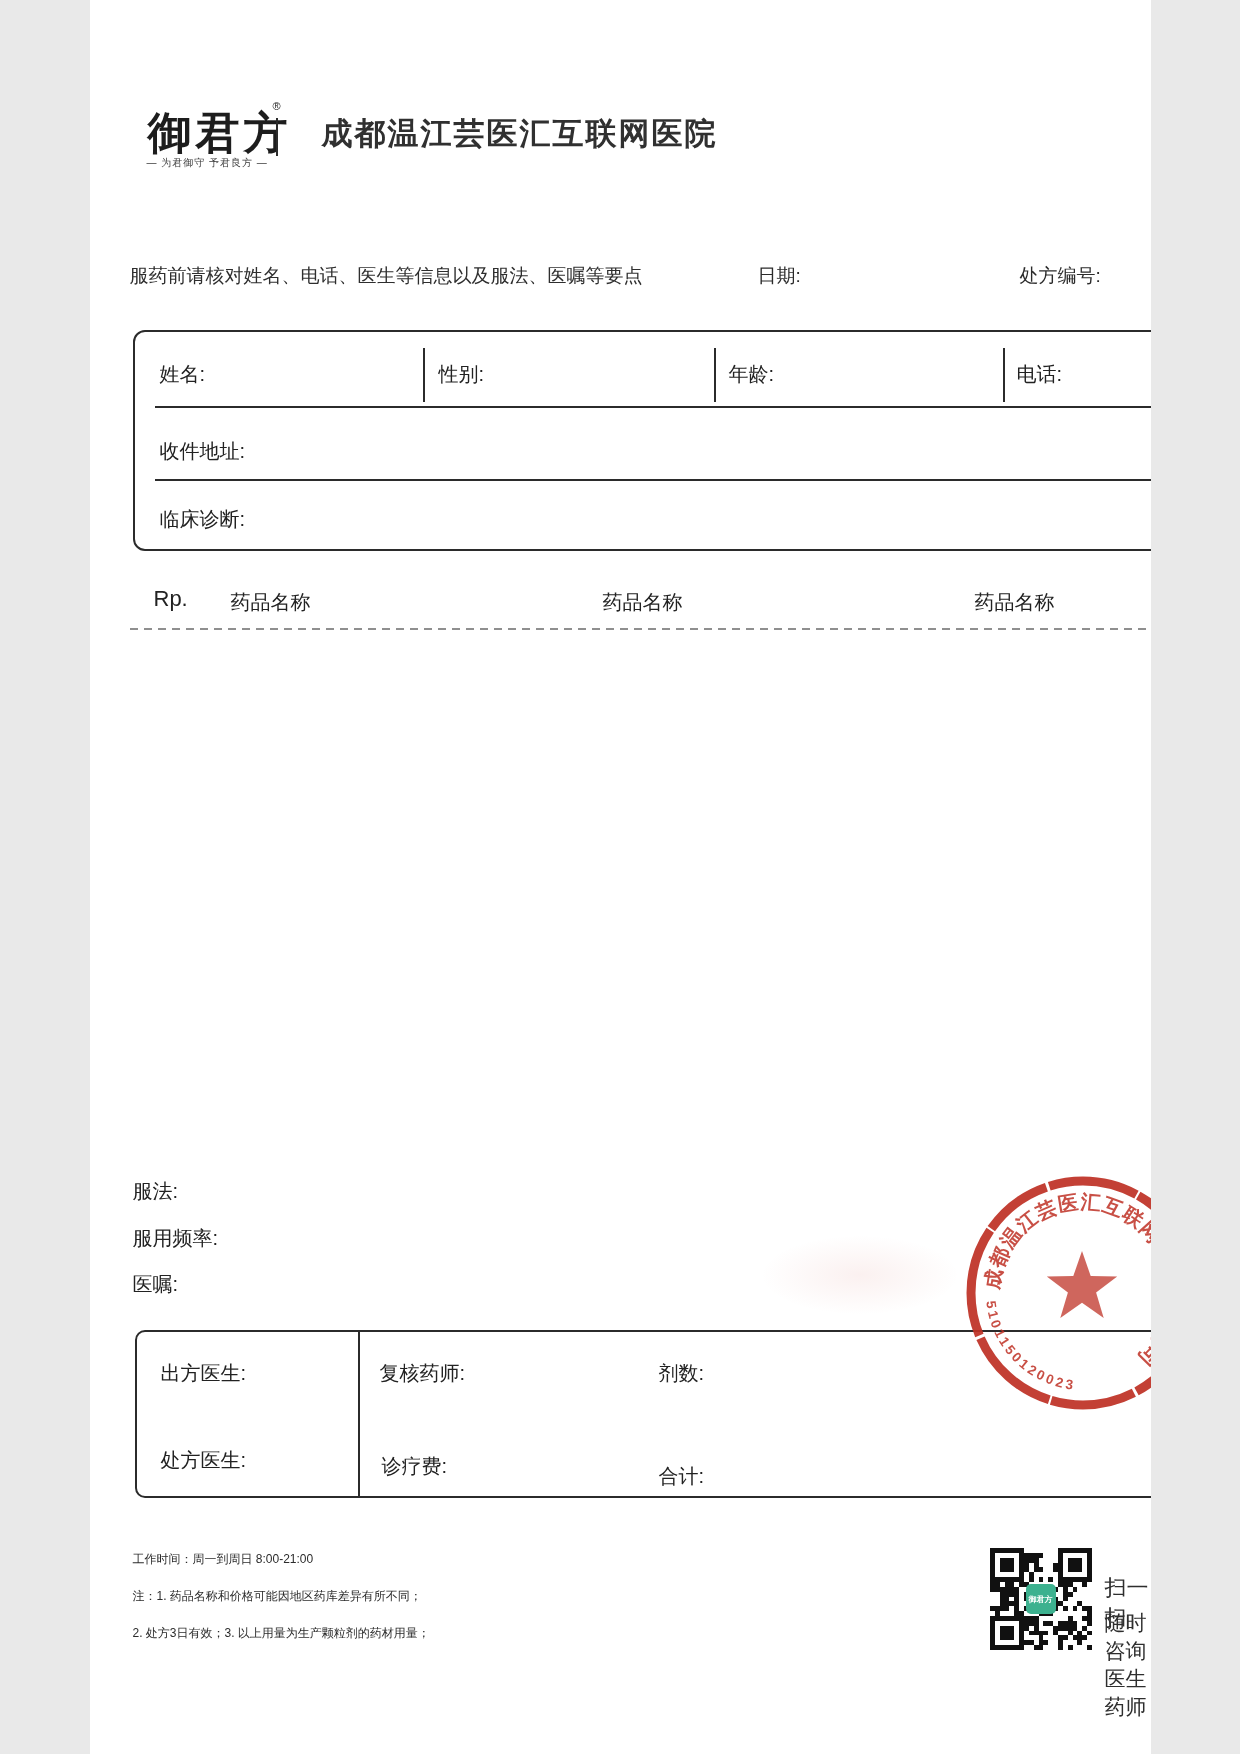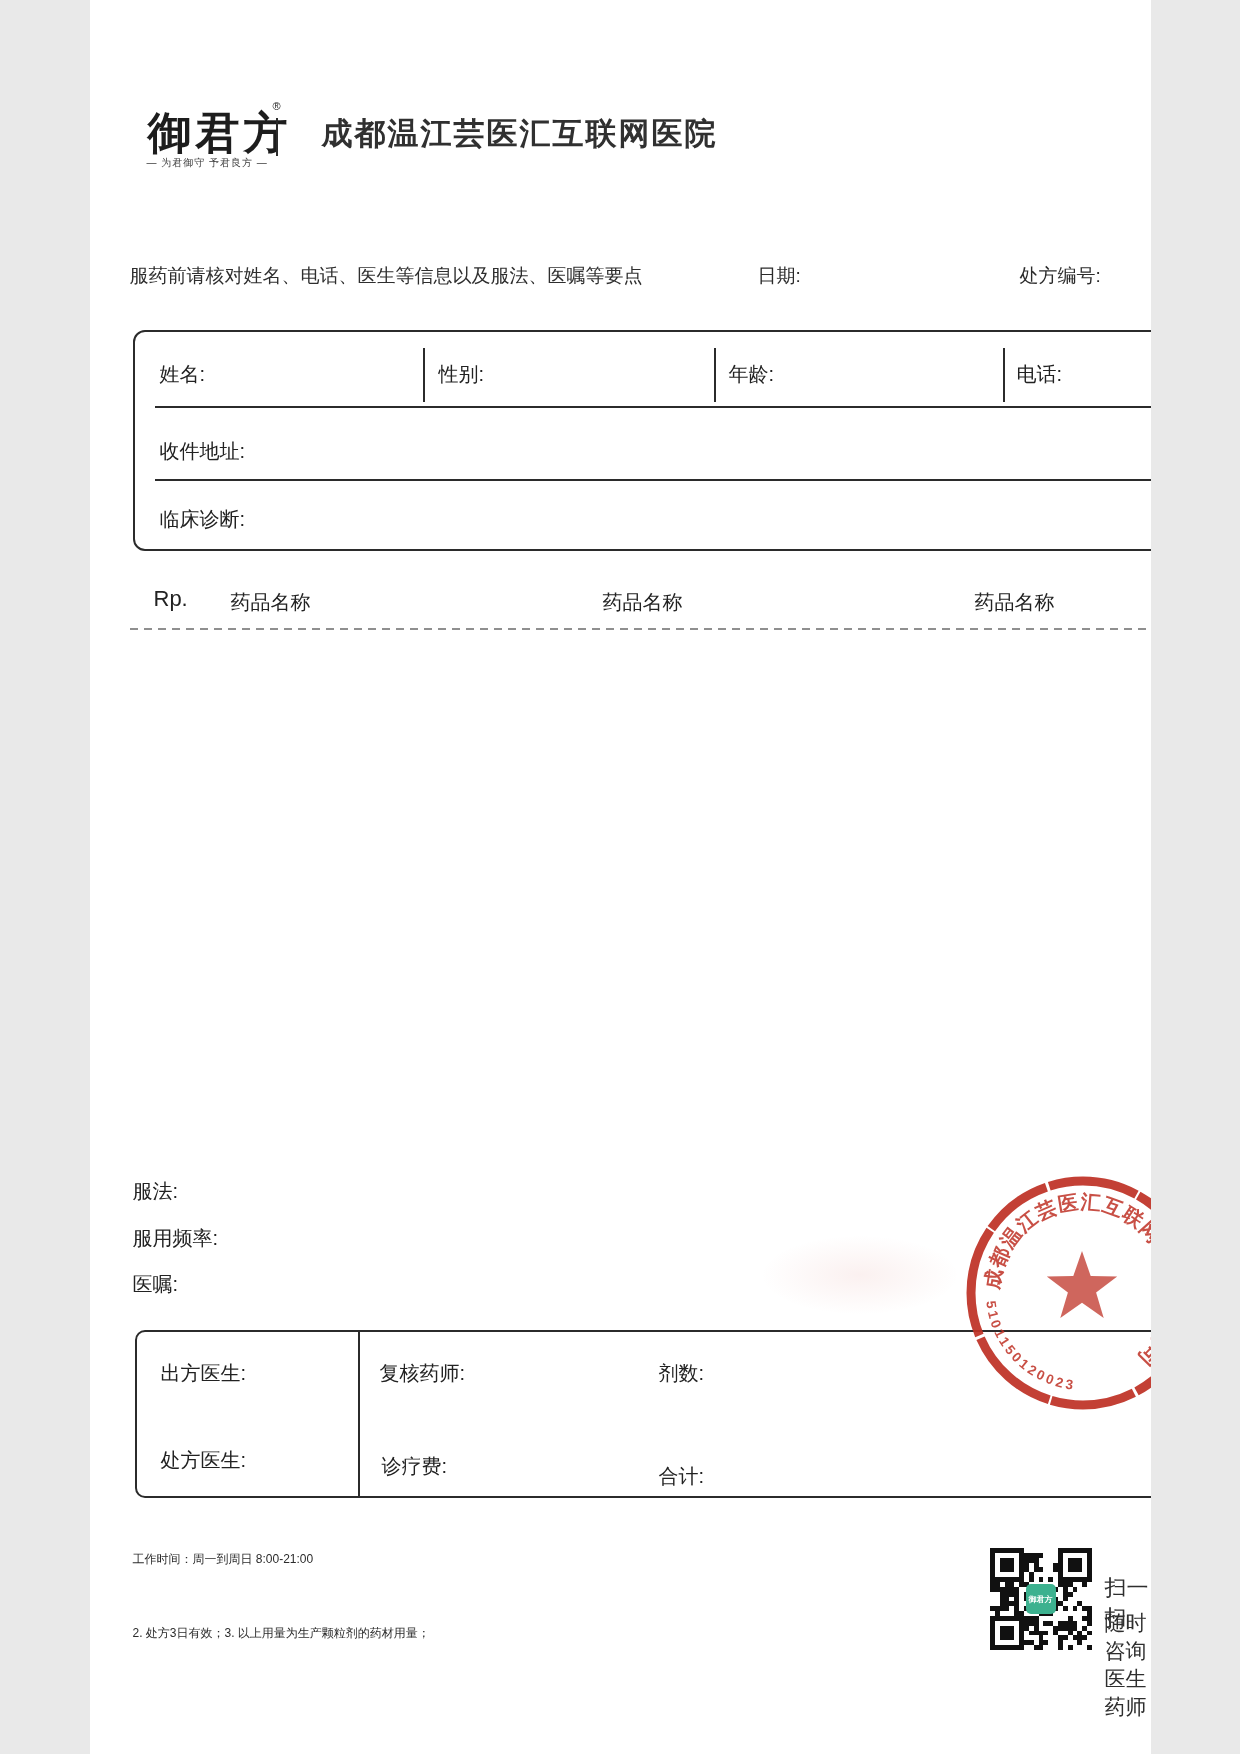--- a/index.html
+++ b/index.html
@@ -115,20 +115,21 @@
     <div class="so-vdiv"></div>
     <div class="so-label" style="left:24px;top:28px;">出方医生:</div>
     <div class="so-label" style="left:243px;top:28px;">复核药师:</div>
     <div class="so-label" style="left:522px;top:28px;">剂数:</div>
     <div class="so-label" style="left:24px;top:91px;margin-top:24px;">处方医生:</div>
     <div class="so-label" style="left:245px;top:102px;margin-top:19px;">诊疗费:</div>
     <div class="so-label" style="left:522px;top:102px;margin-top:29px;">合计:</div>
   </div>
 
   <div class="abs foot-line" style="top:1551px;">工作时间：周一到周日 8:00-21:00</div>
+  <div class="abs foot-line" style="top:1588px;">注：1. 药品名称和价格可能因地区药库差异有所不同；</div>
   <div class="abs foot-line" style="top:1625px;">2. 处方3日有效；3. 以上用量为生产颗粒剂的药材用量；</div>
 
   <div class="abs qr-box">
     <svg id="qr-svg" viewBox="0 0 21 21">
         <rect x="7" y="1" width="1" height="1" fill="#111"></rect>
         <rect x="8" y="1" width="1" height="1" fill="#111"></rect>
         <rect x="9" y="1" width="1" height="1" fill="#111"></rect>
         <rect x="10" y="1" width="1" height="1" fill="#111"></rect>
         <rect x="7" y="2" width="1" height="1" fill="#111"></rect>
         <rect x="8" y="2" width="1" height="1" fill="#111"></rect>

